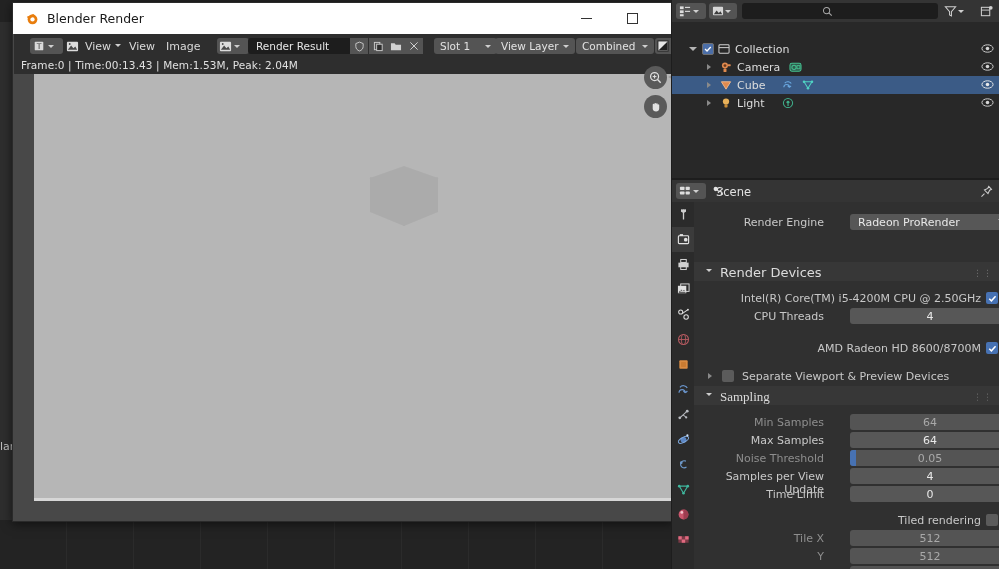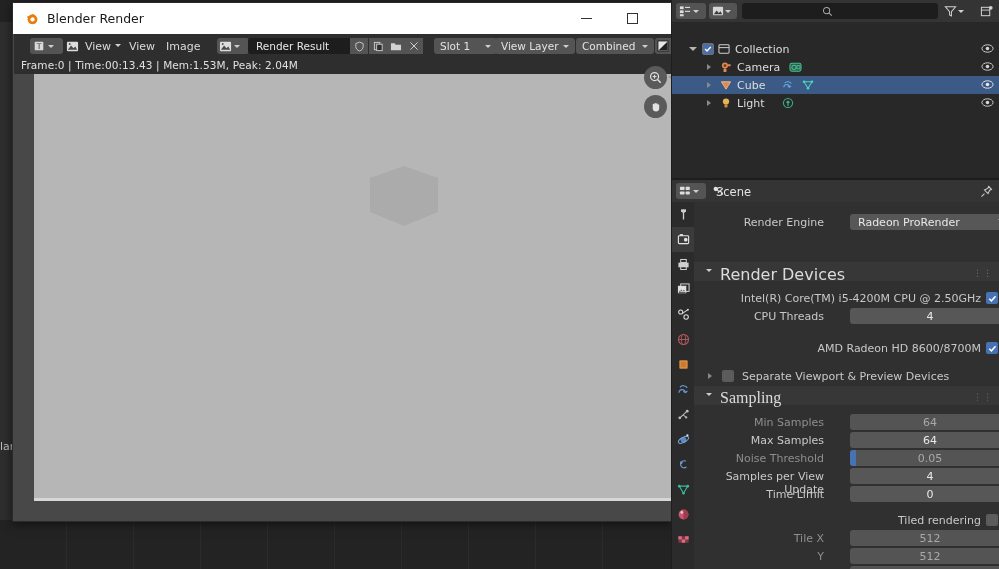--- a/index.html
+++ b/index.html
@@ -89,21 +89,21 @@
   .row{position:absolute;left:0;width:305px;height:18px;}
   .rlabel{position:absolute;right:0;top:2px;font-size:11px;color:#c8c8c8;text-align:right;}
   .rlabel.dim{color:#8e8e8e;}
   .field{position:absolute;height:16px;background:#575757;border-radius:3px;
     display:flex;align-items:center;justify-content:center;font-size:11px;color:#e8e8e8;}
   .field.dim{background:#545454;color:#a9a9a9;}
   .field.drop{justify-content:flex-start;padding-left:8px;box-sizing:border-box;}
   .dropchev{position:absolute;right:6px;top:5px;}
   .noiseslider{position:absolute;left:0;top:0;width:6px;height:16px;background:#4772b3;border-radius:3px 0 0 3px;}
   .section{position:absolute;left:0;width:305px;height:19px;background:#373737;}
-  .section .stitle{position:absolute;left:26px;top:3px;font-size:16px;color:#dcdcdc;text-align:center;}
+  .section .stitle{position:absolute;left:26px;top:3px;font-size:13px;color:#dcdcdc;text-align:center;}
   .section .sarrow{position:absolute;left:12px;top:7px;}
   .dots{position:absolute;right:6px;top:6px;font-size:9px;color:#6a6a6a;letter-spacing:1px;}
   .cbox{position:absolute;width:12px;height:12px;border-radius:2px;background:#4772b3;
     display:flex;align-items:center;justify-content:center;}
   .cbox.grey{background:#5b5b5b;}
   .subrow{position:absolute;left:0;width:305px;height:18px;display:flex;align-items:center;}
   .vsep{position:absolute;left:671px;top:0;width:1px;height:569px;background:#1d1d1d;}
   .hsep{position:absolute;left:672px;top:178px;width:327px;height:2px;background:#1d1d1d;}
 </style>
 </head>

